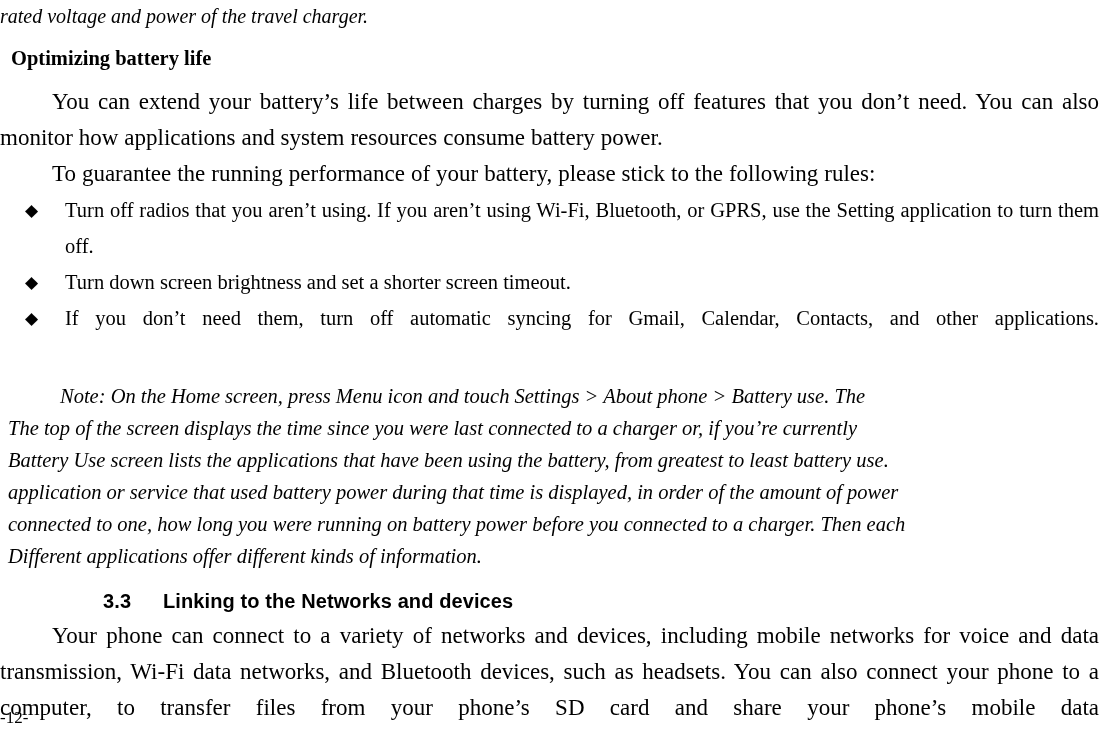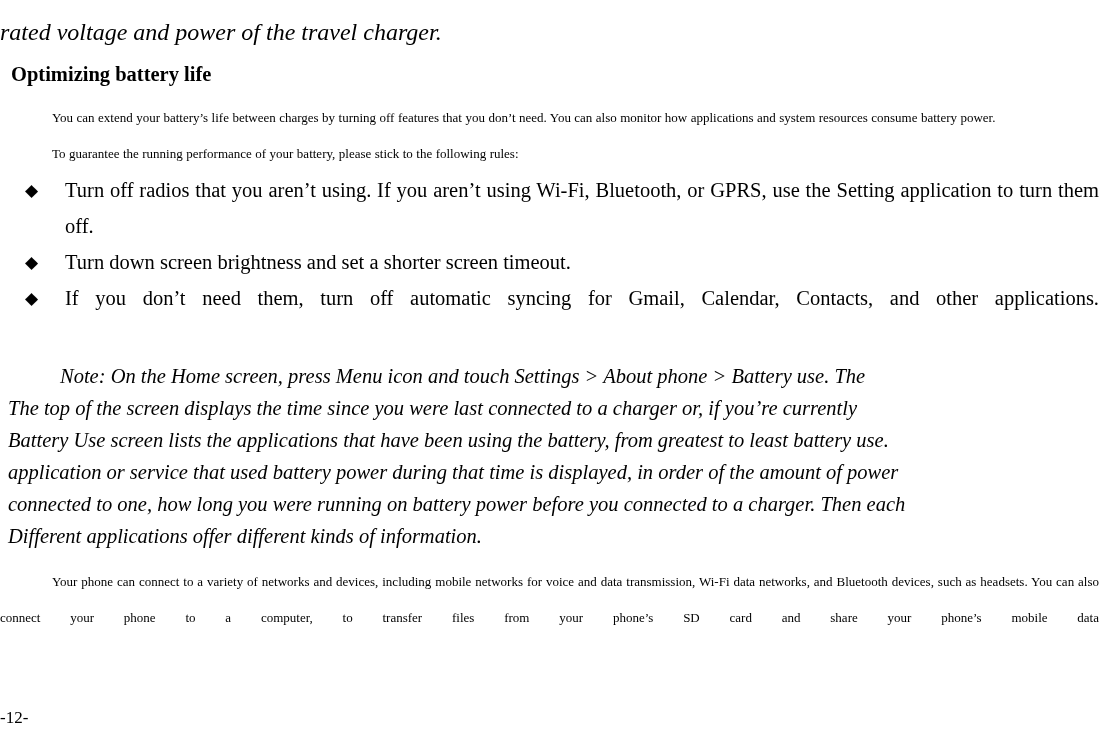--- a/index.html
+++ b/index.html
@@ -29,41 +29,41 @@
 
   .content {
     position: absolute;
     left: 0;
     top: 0;
     width: 1099px;
   }
 
   
   .p {
-    font-size: 13px;
+    font-size: 23px;
     line-height: 36px;
     margin: 0;
     text-align: justify;
     text-justify: inter-word;
     color: #000;
     word-spacing: 0.2px;
   }
   .p.last-justify::after {
     content: "";
     display: inline-block;
     width: 100%;
   }
 
   
   .line-continued {
-    font-size: 24px;
+    font-size: 20px;
     line-height: 30px;
     font-style: italic;
     margin: 0;
-    padding-top: 17px;
+    padding-top: 1px;
     text-align: left;
   }
 
   
   .subhead {
     font-size: 20.5px;
     line-height: 30px;
     font-weight: bold;
     margin: 11px;
     padding-top: 1px;
@@ -182,19 +182,20 @@
       <span class="note-line first">Note: On the Home screen, press Menu icon and touch Settings &gt; About phone &gt; Battery use. The</span>
       <span class="note-line">The top of the screen displays the time since you were last connected to a charger or, if you’re currently</span>
       <span class="note-line">Battery Use screen lists the applications that have been using the battery, from greatest to least battery use.</span>
       <span class="note-line">application or service that used battery power during that time is displayed, in order of the amount of power</span>
       <span class="note-line">connected to one, how long you were running on battery power before you connected to a charger. Then each</span>
       <span class="note-line">Different applications offer different kinds of information.</span>
     </div>
 
     <div class="spacer-sm"></div>
 
+    <h2 class="section-heading"><span class="num">3.3</span><span>Linking to the Networks and devices</span></h2>
 
     <p class="p indent-para last-justify">Your phone can connect to a variety of networks and devices, including mobile networks for voice and data transmission, Wi-Fi data networks, and Bluetooth devices, such as headsets. You can also connect your phone to a computer, to transfer files from your phone’s SD card and share your phone’s mobile data</p>
 
   </div>
 
   <div class="footer">-12-</div>
 </div>
 
 </body></html>

